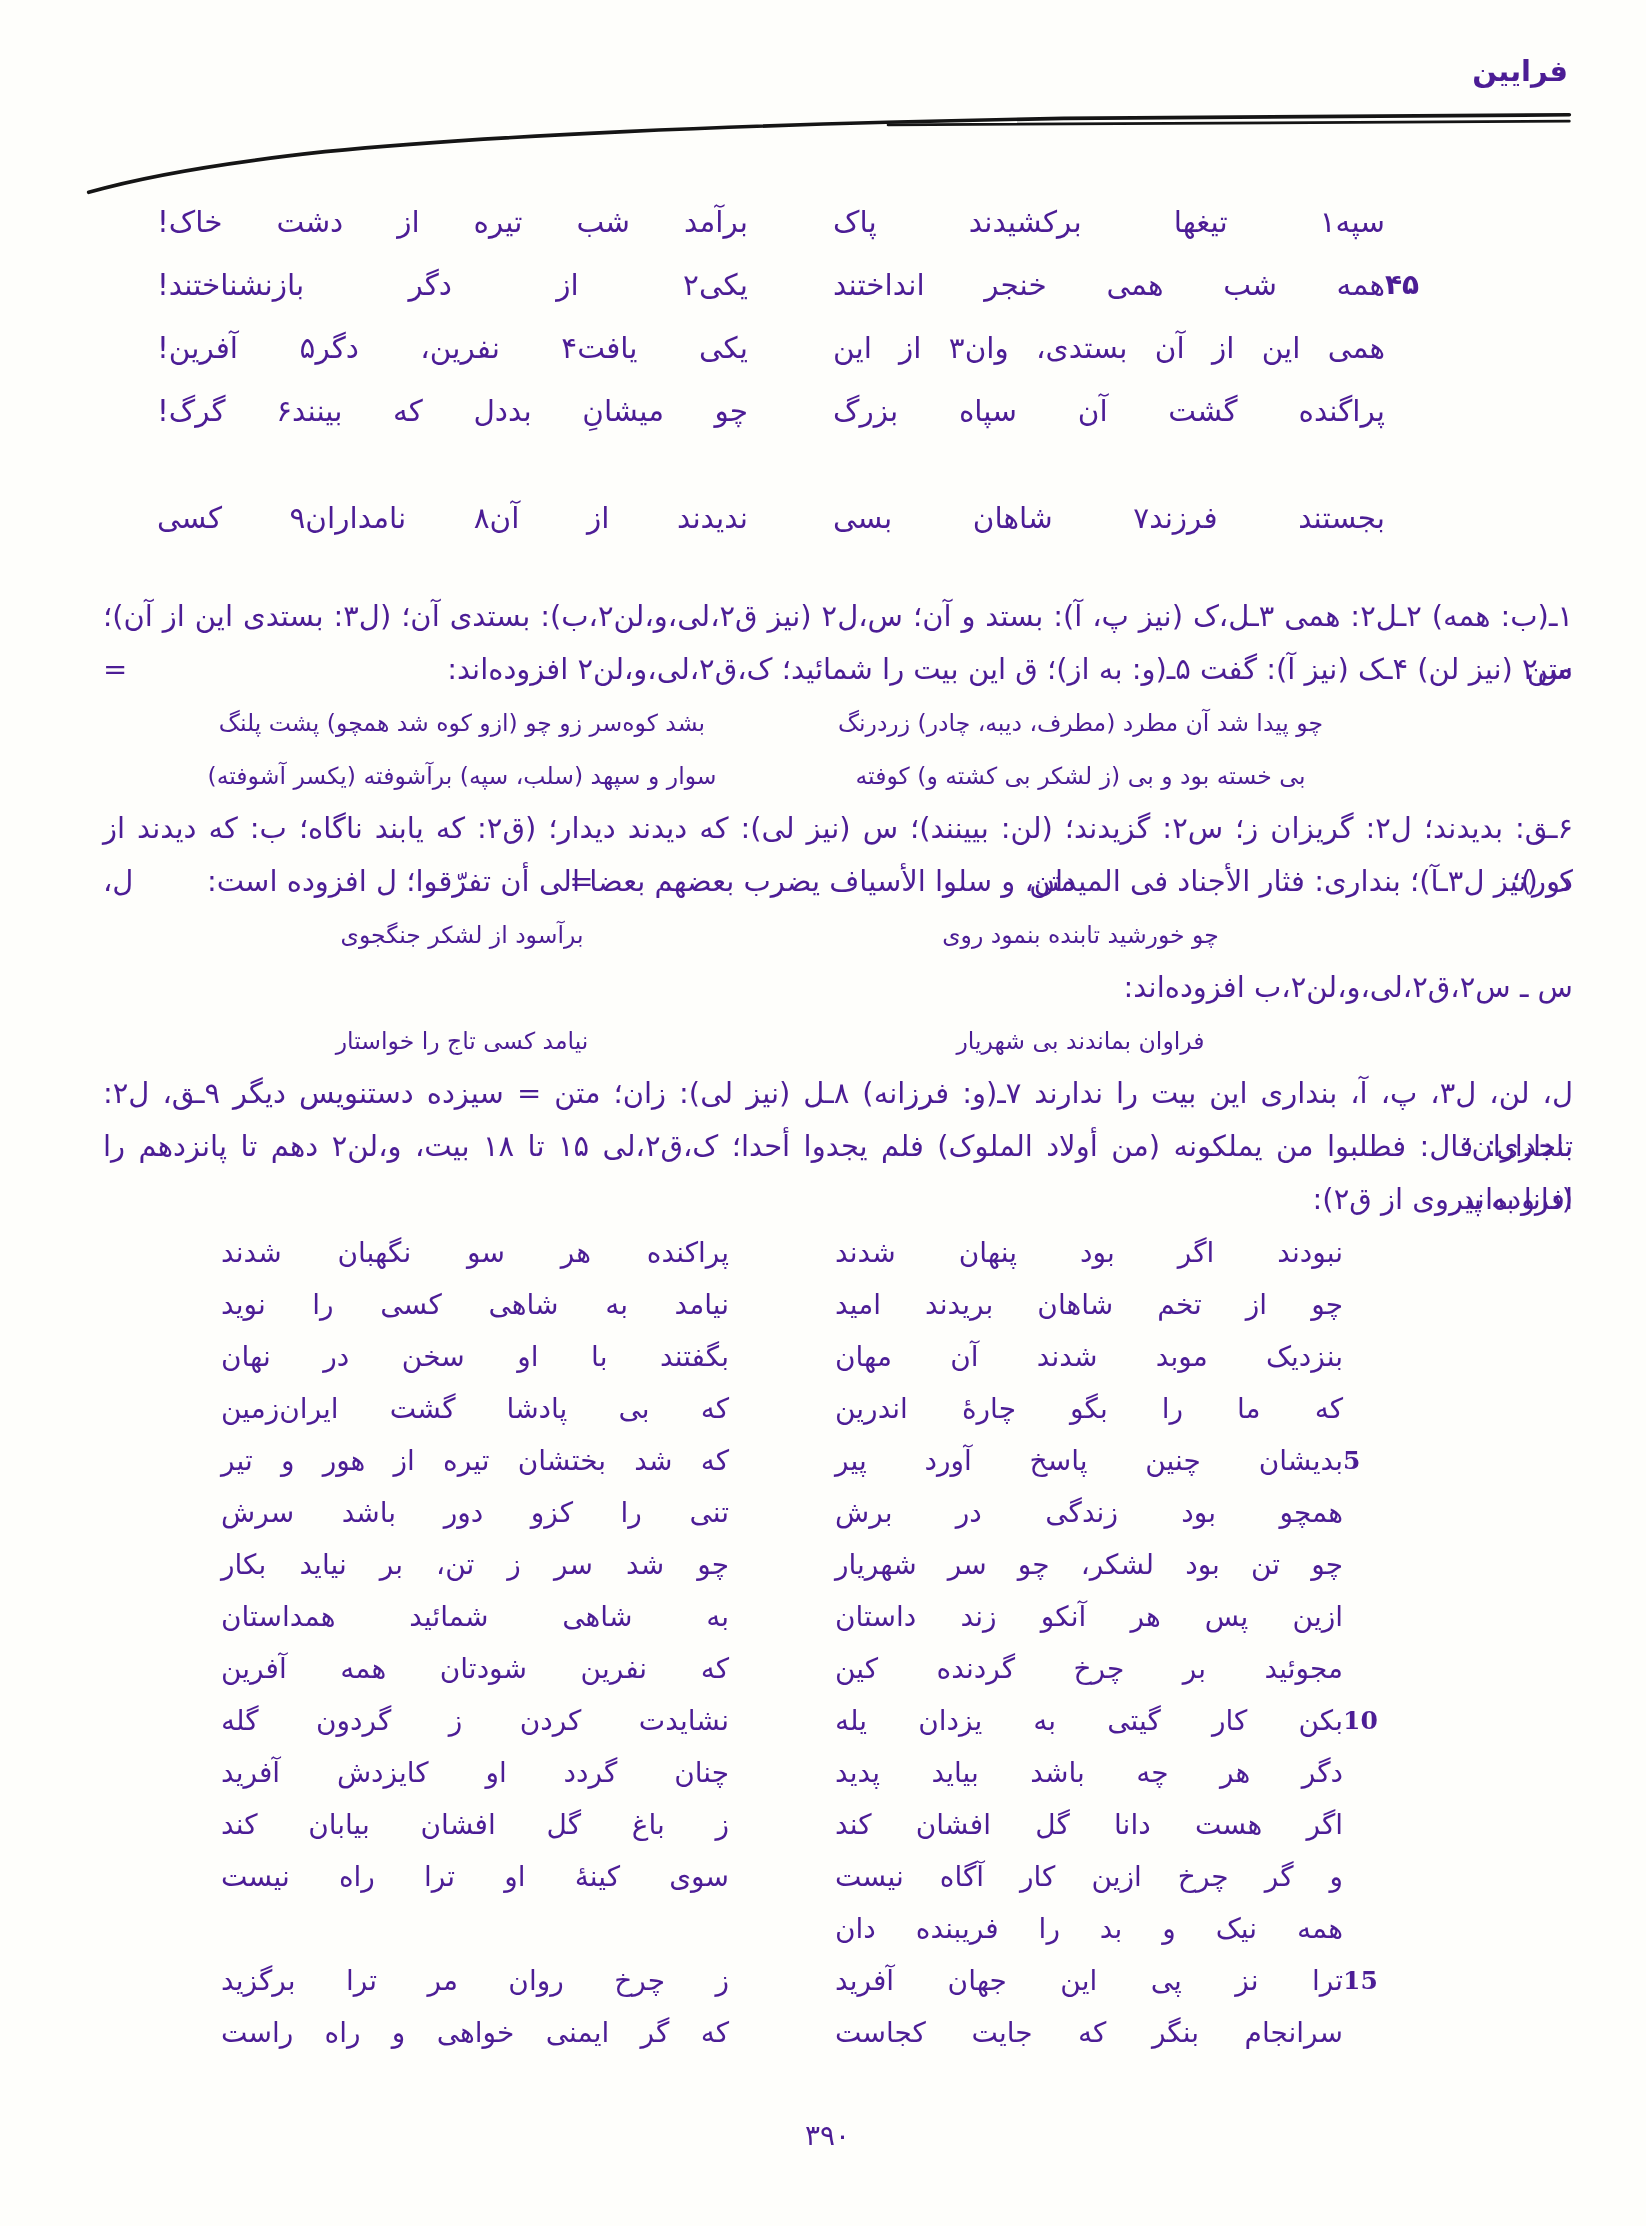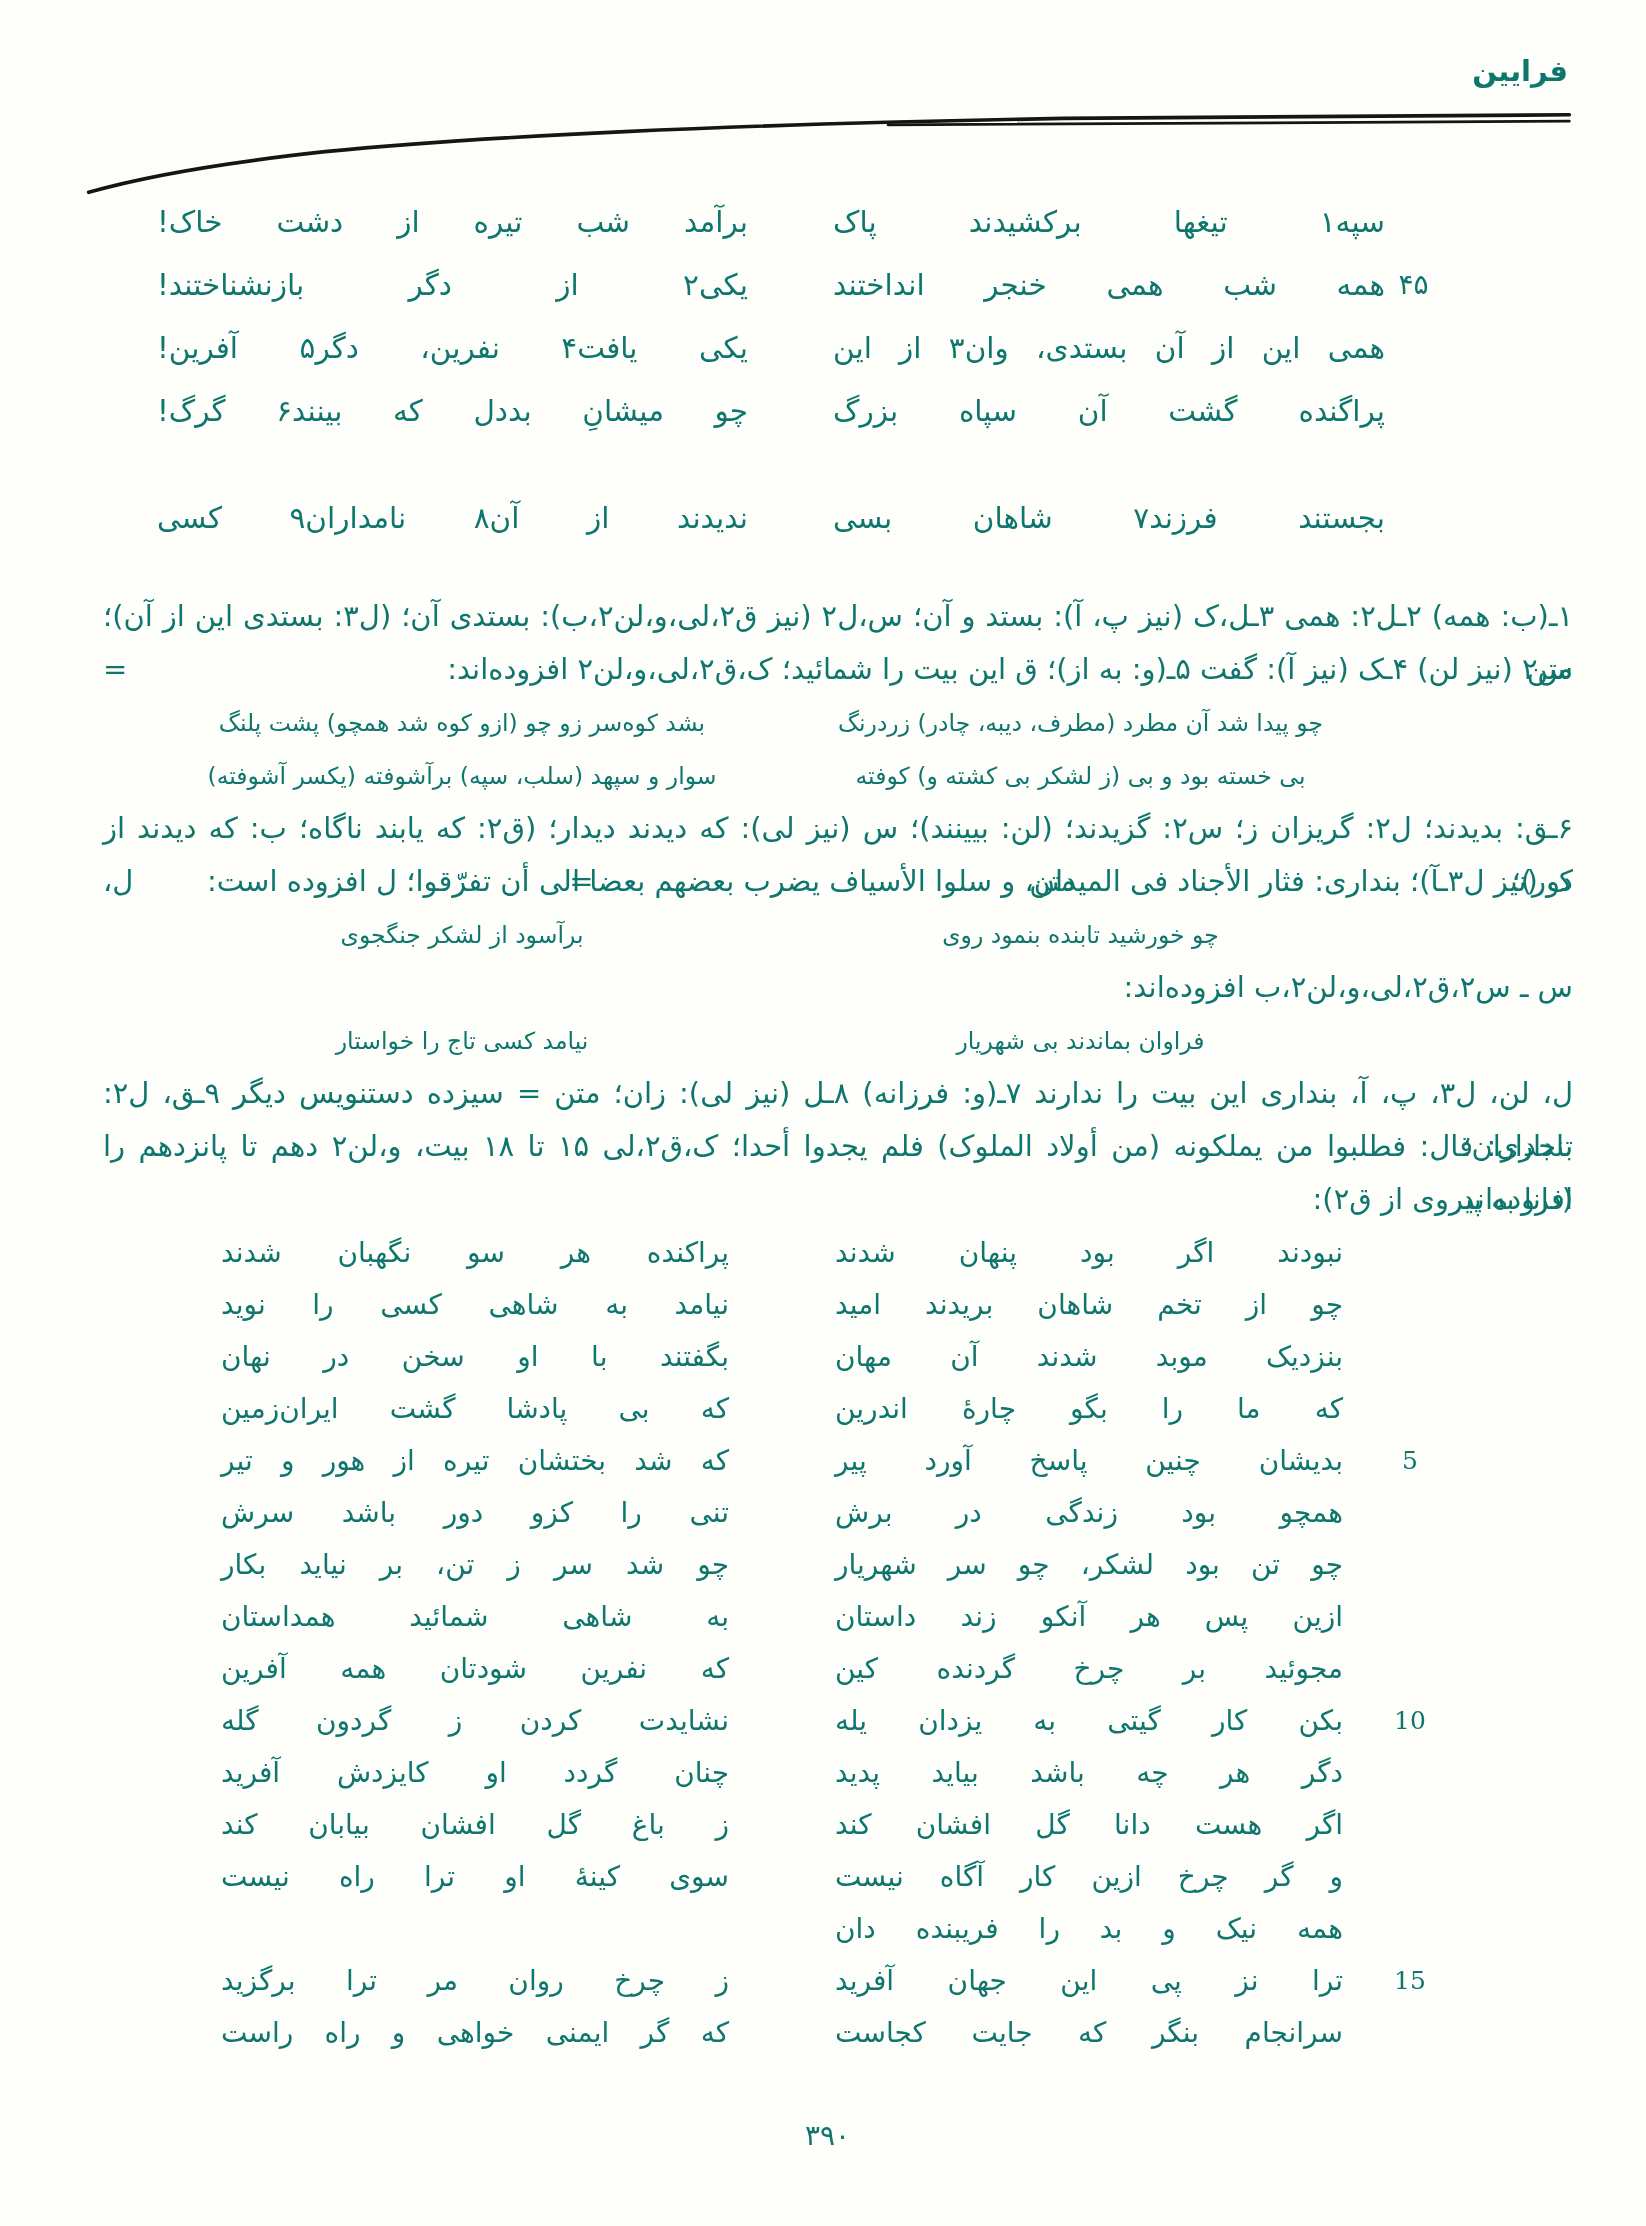--- a/index.html
+++ b/index.html
@@ -2,40 +2,40 @@
 <html lang="fa" style="font-size:14.8px"><head>
 <meta charset="utf-8">
 <title>Page</title>
 <style>
   html,body{margin:0;padding:0;background:#d9d9d9;}
   .page{
     position:relative;
     width:1647px;height:2226px;
     margin:0 auto;
     background:#fefefb;
-    color:#0f766e;
+    color:#4c1d95;
     font-family:"DejaVu Sans",sans-serif;
     direction:rtl;
     overflow:hidden;
   }
   
   .running-header{
     position:absolute;top:54px;right:79px;
     font-size:29px;font-weight:bold;letter-spacing:0;
   }
   .head-rule{
     position:absolute;top:100px;left:85px;
     width:1488px;height:96px;
   }
   
   .content{position:relative;padding:190px 74px 0 103px;}
 
   
   .poem-row{display:grid;align-items:center;}
-  .verse-num{text-align:center;white-space:nowrap;}
+  .verse-num{text-align:left;white-space:nowrap;font-weight:bold;}
   .hemi{
     text-align:justify;text-align-last:justify;
     white-space:nowrap;
   }
   .top-poem .poem-row{
     grid-template-columns:57px 552px 85px 591px;
     margin-right:131px;
     height:63px;
     font-size:29.5px;
   }

